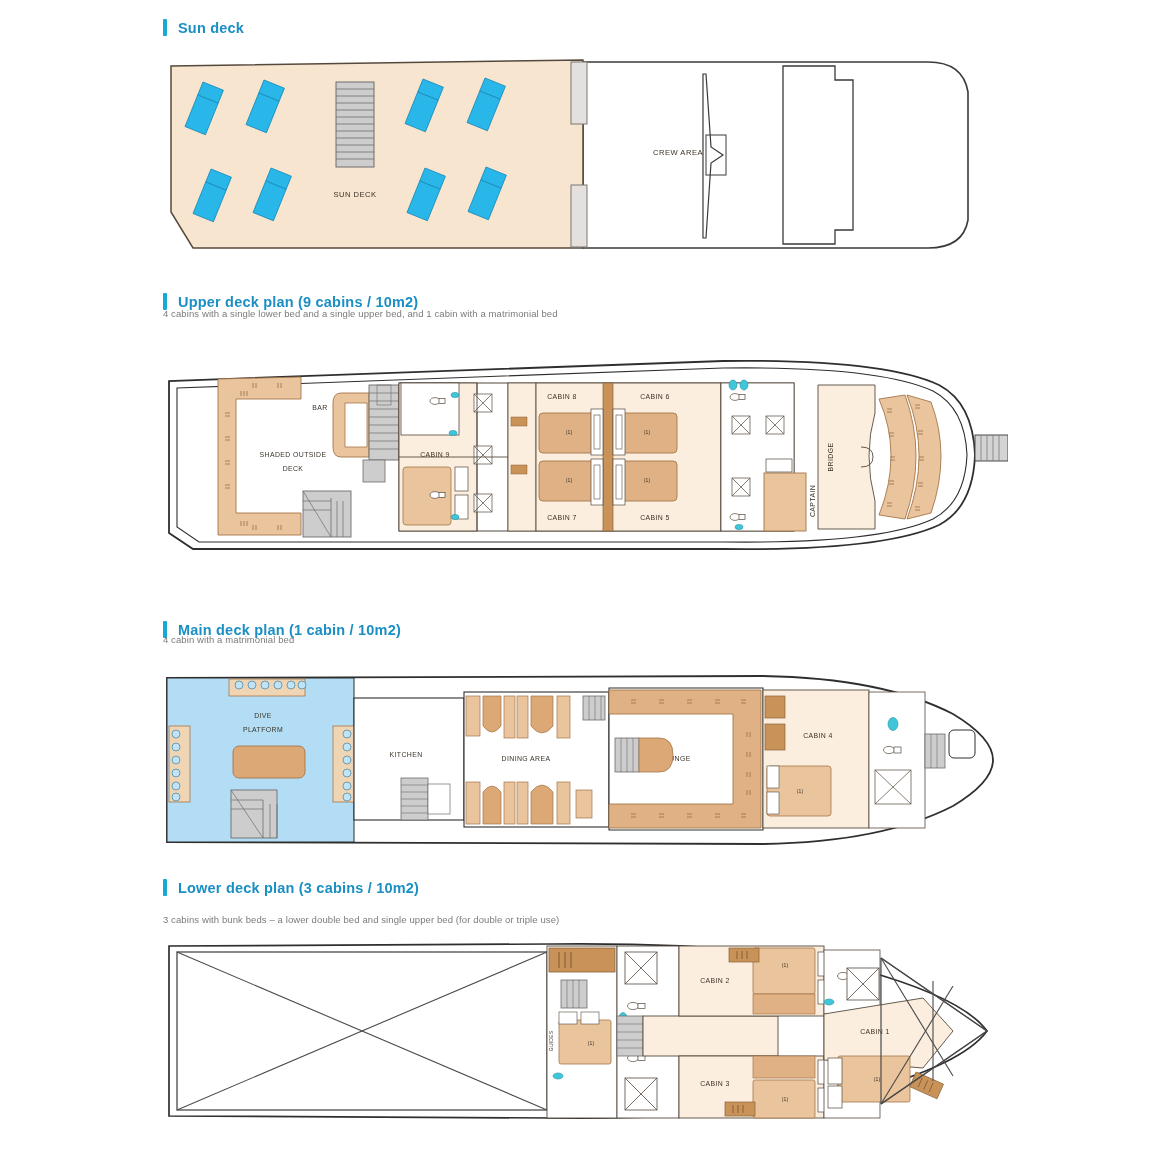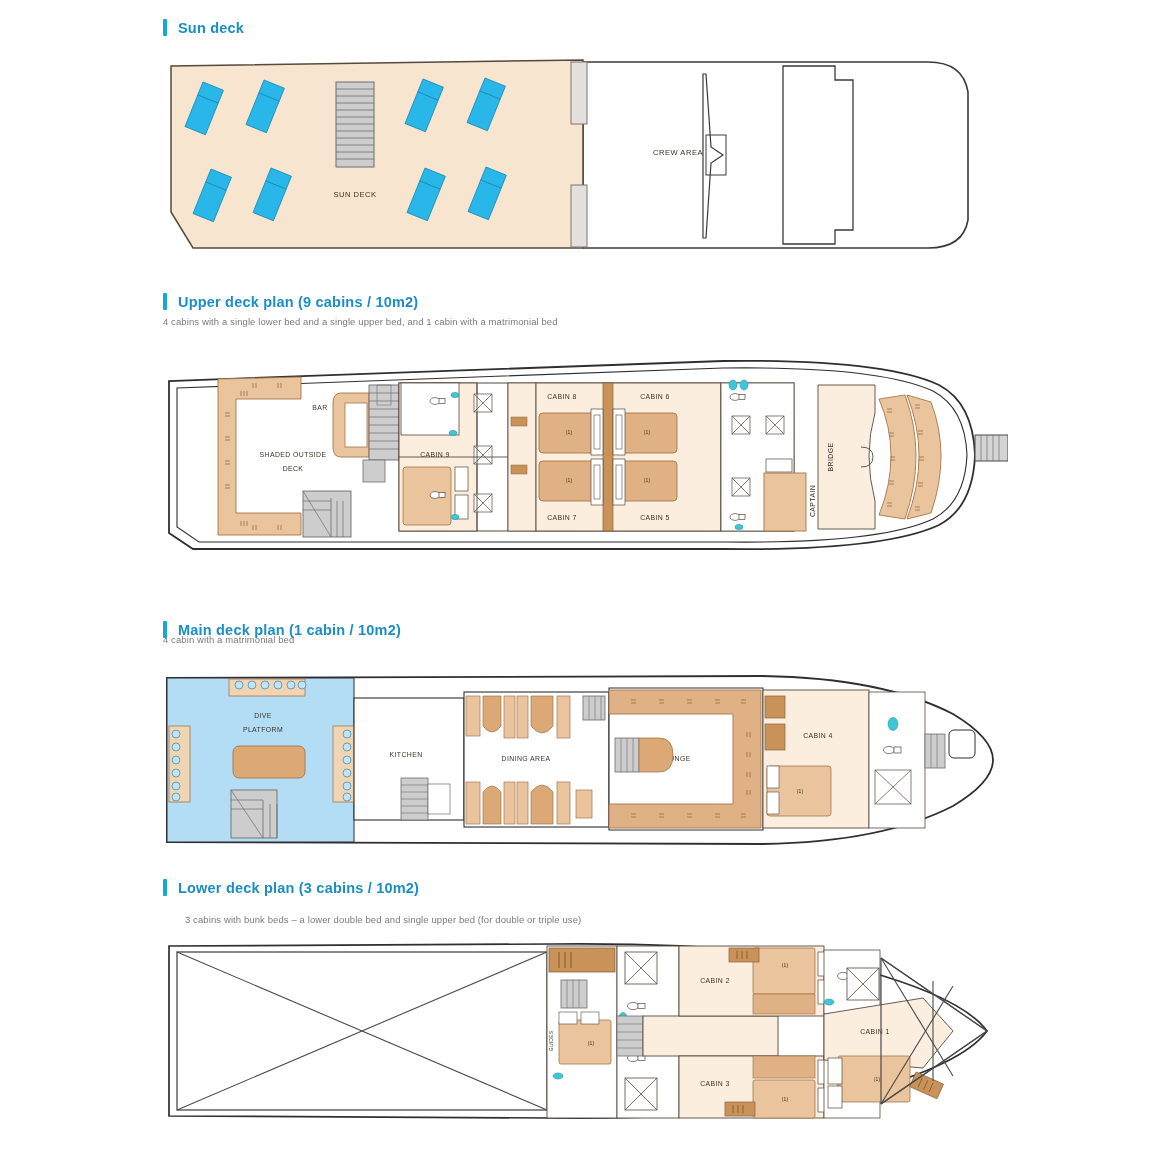--- a/index.html
+++ b/index.html
@@ -123,21 +123,21 @@
 
       <text class="lbl" x="192" y="143">SUN DECK</text>
       <text class="lbl" x="515" y="101">CREW AREA</text>
     </svg>
   </div>
 
   <div class="section-head" style="top:293px;">
     <span class="head-bar"></span>
     <span class="head-title">Upper deck plan (9 cabins / 10m2)</span>
   </div>
-  <div class="section-sub" style="top:316px;">4 cabins with a single lower bed and a single upper bed, and 1 cabin with a matrimonial bed</div>
+  <div class="section-sub" style="top:308px;">4 cabins with a single lower bed and a single upper bed, and 1 cabin with a matrimonial bed</div>
 
   <div class="deck" style="left:163px;top:355px;">
     <svg width="845" height="205" viewBox="0 0 845 205" xmlns="http://www.w3.org/2000/svg">
       <defs>
         <g id="ud-toilet">
           <ellipse cx="0" cy="0" rx="5" ry="3.4" fill="#ffffff" stroke="#55493c" stroke-width="0.7"></ellipse>
           <rect x="4" y="-2.4" width="6" height="4.8" fill="#ffffff" stroke="#55493c" stroke-width="0.7"></rect>
         </g>
         <g id="ud-basin">
           <ellipse cx="0" cy="0" rx="4" ry="2.6" fill="#3fc6d8" stroke="#2a93a5" stroke-width="0.6"></ellipse>
@@ -587,21 +587,21 @@
         <line x1="774" y1="62" x2="774" y2="96" stroke="#6d6d6d" stroke-width="0.6"></line>
       </g>
       <rect x="786" y="58" width="26" height="28" rx="5" fill="#ffffff" stroke="#2f2f2f" stroke-width="1"></rect>
     </svg>
   </div>
 
   <div class="section-head" style="top:879px;">
     <span class="head-bar"></span>
     <span class="head-title">Lower deck plan (3 cabins / 10m2)</span>
   </div>
-  <div class="section-sub" style="top:914px;margin-left:22px;">3 cabins with bunk beds – a lower double bed and single upper bed (for double or triple use)</div>
+  <div class="section-sub" style="top:914px;">3 cabins with bunk beds – a lower double bed and single upper bed (for double or triple use)</div>
 
   <div class="deck" style="left:163px;top:936px;">
     <svg width="845" height="190" viewBox="0 0 845 190" xmlns="http://www.w3.org/2000/svg">
       <defs>
         <g id="ld-toilet">
           <ellipse cx="0" cy="0" rx="5.5" ry="3.6" fill="#ffffff" stroke="#55493c" stroke-width="0.7"></ellipse>
           <rect x="5" y="-2.6" width="7" height="5.2" fill="#ffffff" stroke="#55493c" stroke-width="0.7"></rect>
         </g>
         <g id="ld-shower">
           <rect x="-16" y="-16" width="32" height="32" fill="#ffffff" stroke="#55493c" stroke-width="0.8"></rect>

